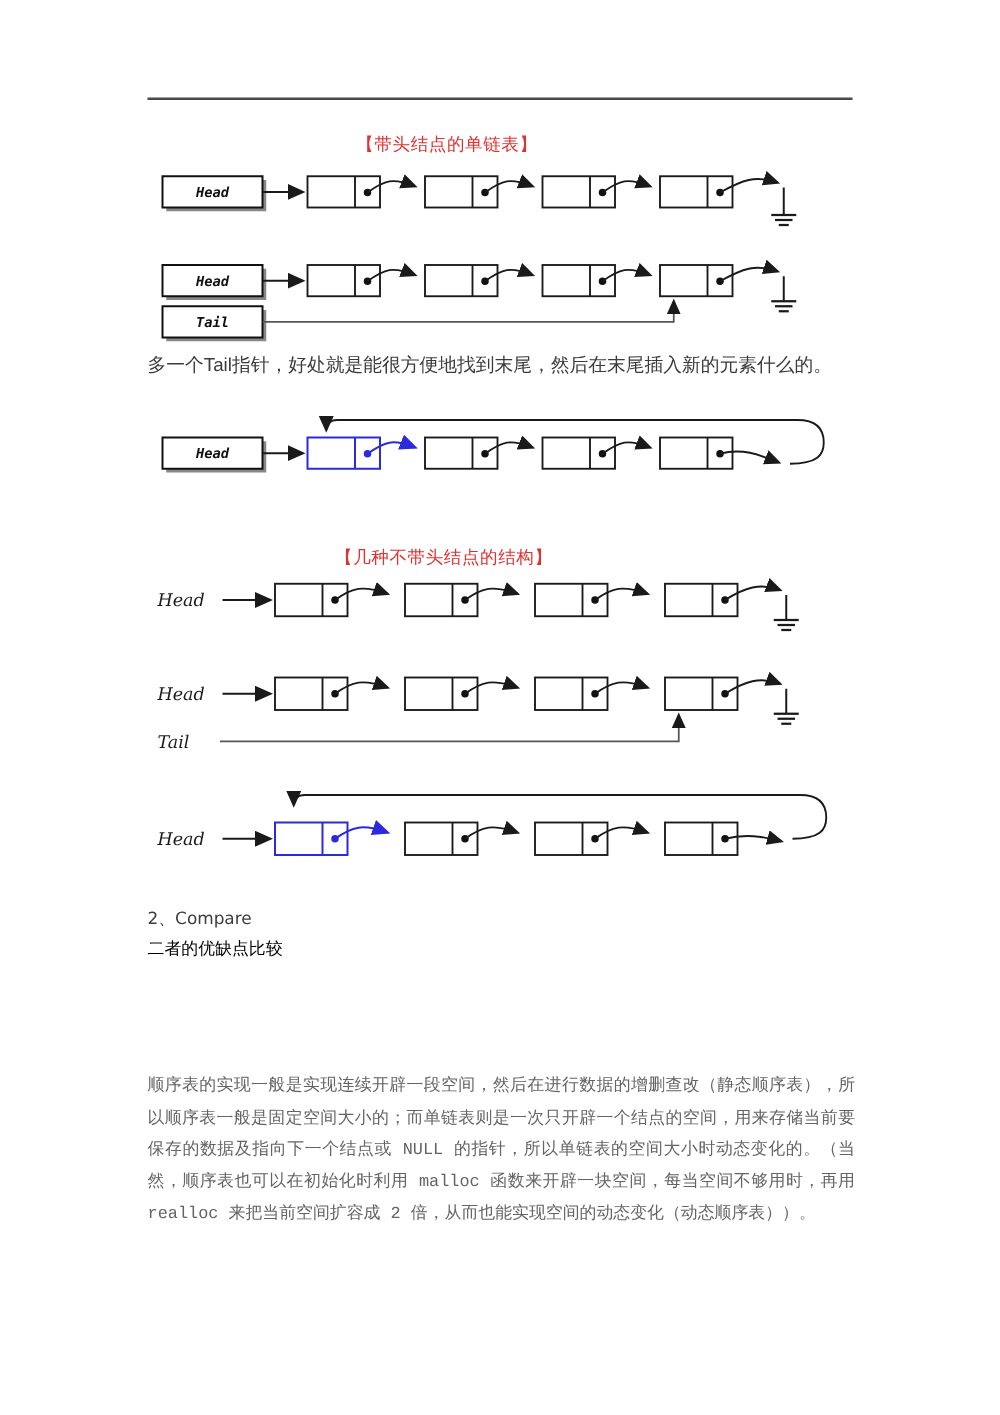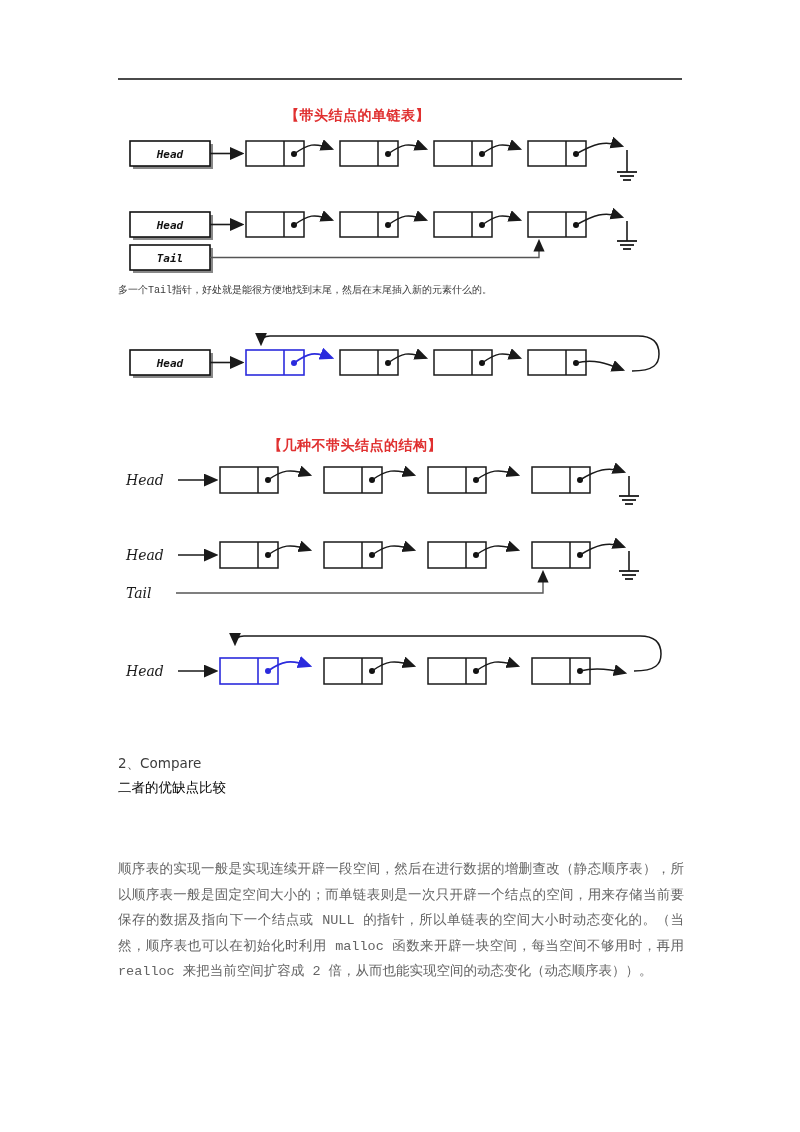--- a/index.html
+++ b/index.html
@@ -23,49 +23,48 @@
     position: absolute;
     left: 118px;
     top: 78px;
     width: 564px;
     height: 0;
     border-top: 2px solid #4a4a4a;
   }
   .red-title {
     position: absolute;
     color: #e03030;
-    font-weight: bold;
+    font-weight: normal;
     font-size: 14px;
     font-family: "DejaVu Sans", "Liberation Sans", sans-serif;
     letter-spacing: 0.5px;
     white-space: nowrap;
   }
   .note-line {
     position: absolute;
-    font-size: 10px;
+    font-size: 15px;
     color: #3a3a3a;
-    font-family: Liberation Mono, monospace;
+    font-family: Liberation Sans, sans-serif;
     white-space: nowrap;
   }
   .body-block {
     position: absolute;
     left: 118px;
     width: 566px;
     font-family: "DejaVu Sans", "Liberation Sans", sans-serif;
     color: #5a5a5a;
   }
   .body-block .ln {
     font-size: 13.5px;
     line-height: 24px;
     color: #000000;
     white-space: nowrap;
   }
   .body-block .ln.dark {
     color: #3c3c3c;
-    margin-top: 28px;
   }
   .body-block .ln.gap {
     height: 22px;
   }
   .para {
     position: absolute;
     left: 118px;
     width: 566px;
     font-family: "DejaVu Sans", "Liberation Sans", sans-serif;
     font-size: 13.5px;

